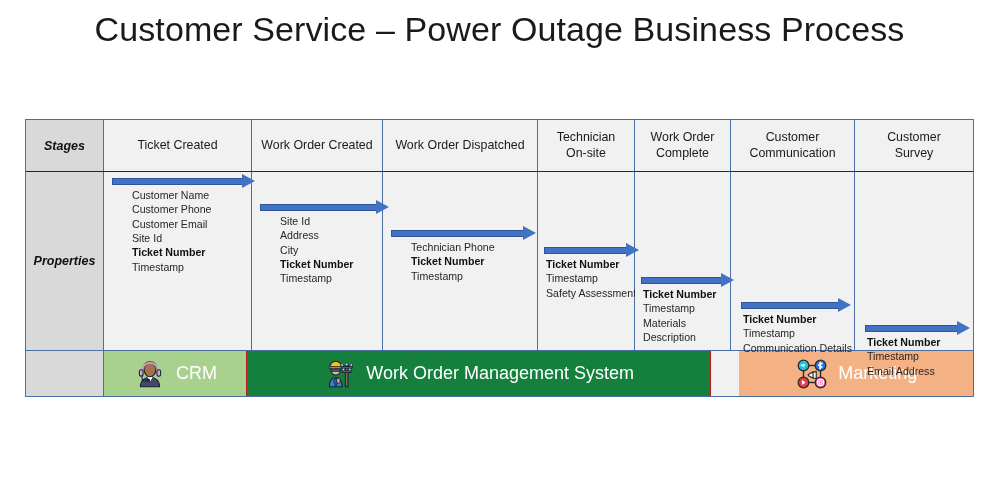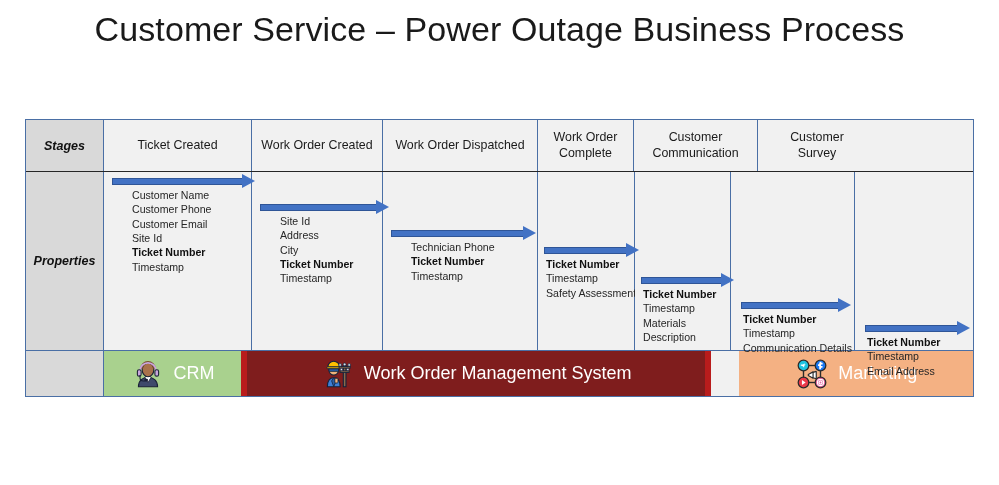--- a/index.html
+++ b/index.html
@@ -141,29 +141,29 @@
     border-bottom: 7px solid transparent;
     border-left: 13px solid #4272C4;
   }
 
   
   .sys-cell {
     display: flex;
     align-items: center;
     justify-content: center;
     box-sizing: border-box;
-    border-right: 6px solid #b91c1c;
+    border-right: 1px solid #b91c1c;
     color: #ffffff;
     font-size: 18px;
     gap: 9px;
     overflow: hidden;
   }
   .sys-cell:last-child { border-right: none; margin-left: 28px; }
   .sys-crm      { background: #a9d18e; }
-  .sys-woms     { background: #7f1d1d; }
+  .sys-woms     { background: #15803d; }
   .sys-mkt      { background: #f4b183; }
   .sys-label { white-space: nowrap; }
 
   
   .icon-wrap {
     width: 34px;
     height: 34px;
     flex: 0 0 34px;
     position: relative;
   }
@@ -174,20 +174,21 @@
 
 <div class="slide-title">Customer Service – Power Outage Business Process</div>
 
 <div class="matrix">
 
   <div class="row row-stages">
     <div class="rowlabel">Stages</div>
     <div class="stage-cell" style="width:148px">Ticket Created</div>
     <div class="stage-cell" style="width:131px">Work Order Created</div>
     <div class="stage-cell" style="width:155px">Work Order Dispatched</div>
+    <div class="stage-cell" style="width:97px">Technician<br>On-site</div>
     <div class="stage-cell" style="width:96px">Work Order<br>Complete</div>
     <div class="stage-cell" style="width:124px">Customer<br>Communication</div>
     <div class="stage-cell" style="width:118px">Customer<br>Survey</div>
   </div>
 
   <div class="row row-props">
     <div class="rowlabel">Properties</div>
 
     <div class="prop-cell" style="width:148px">
       <div class="arrow" style="left:8px; top:2px; width:143px;">

